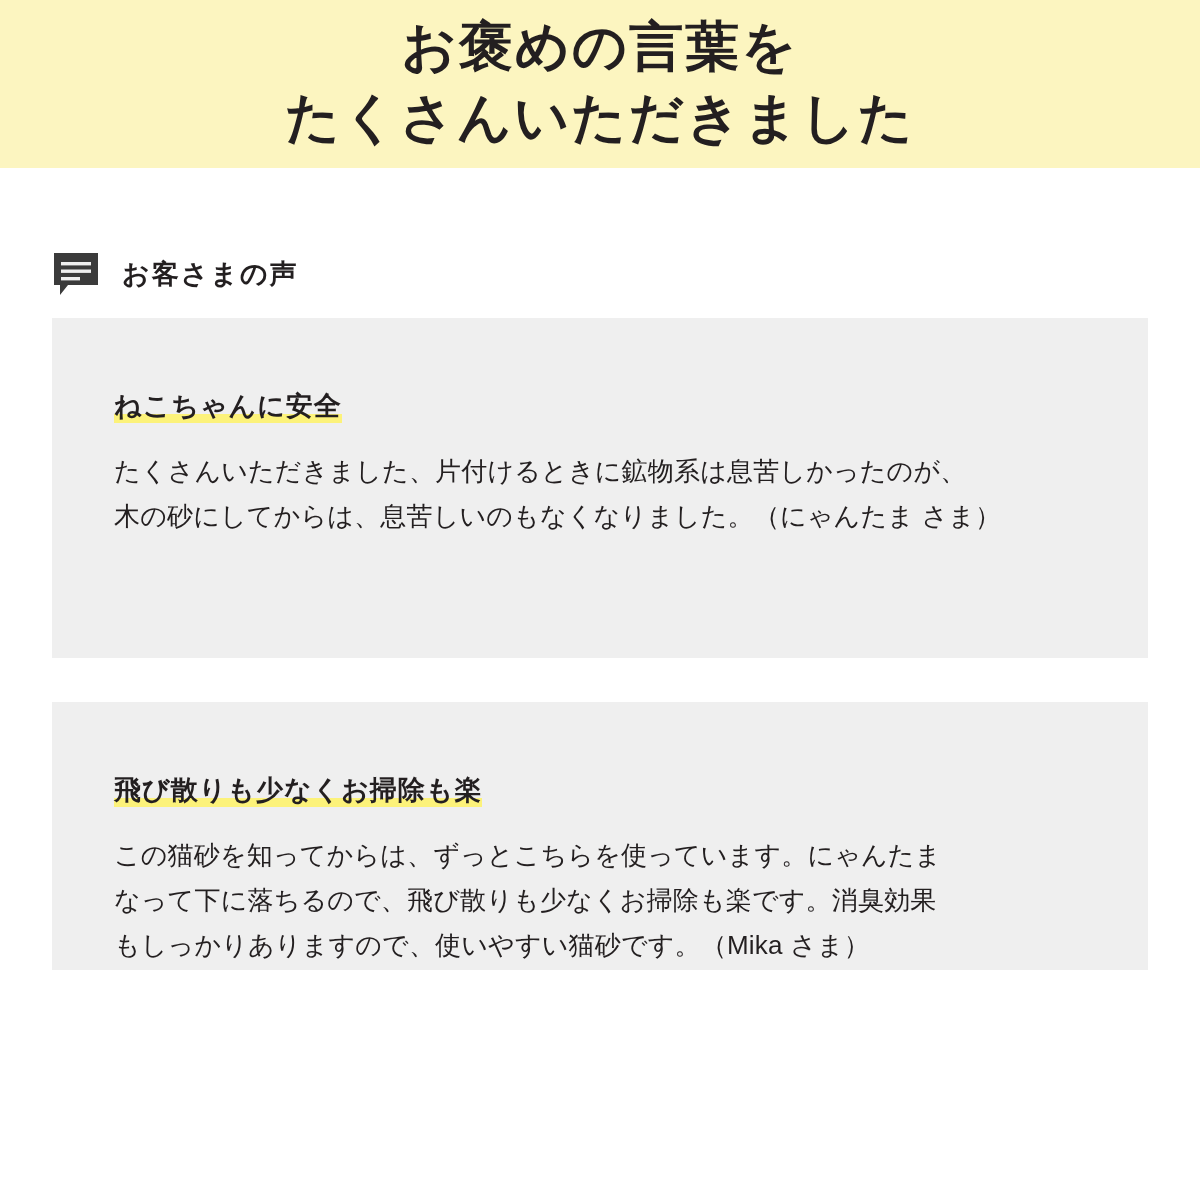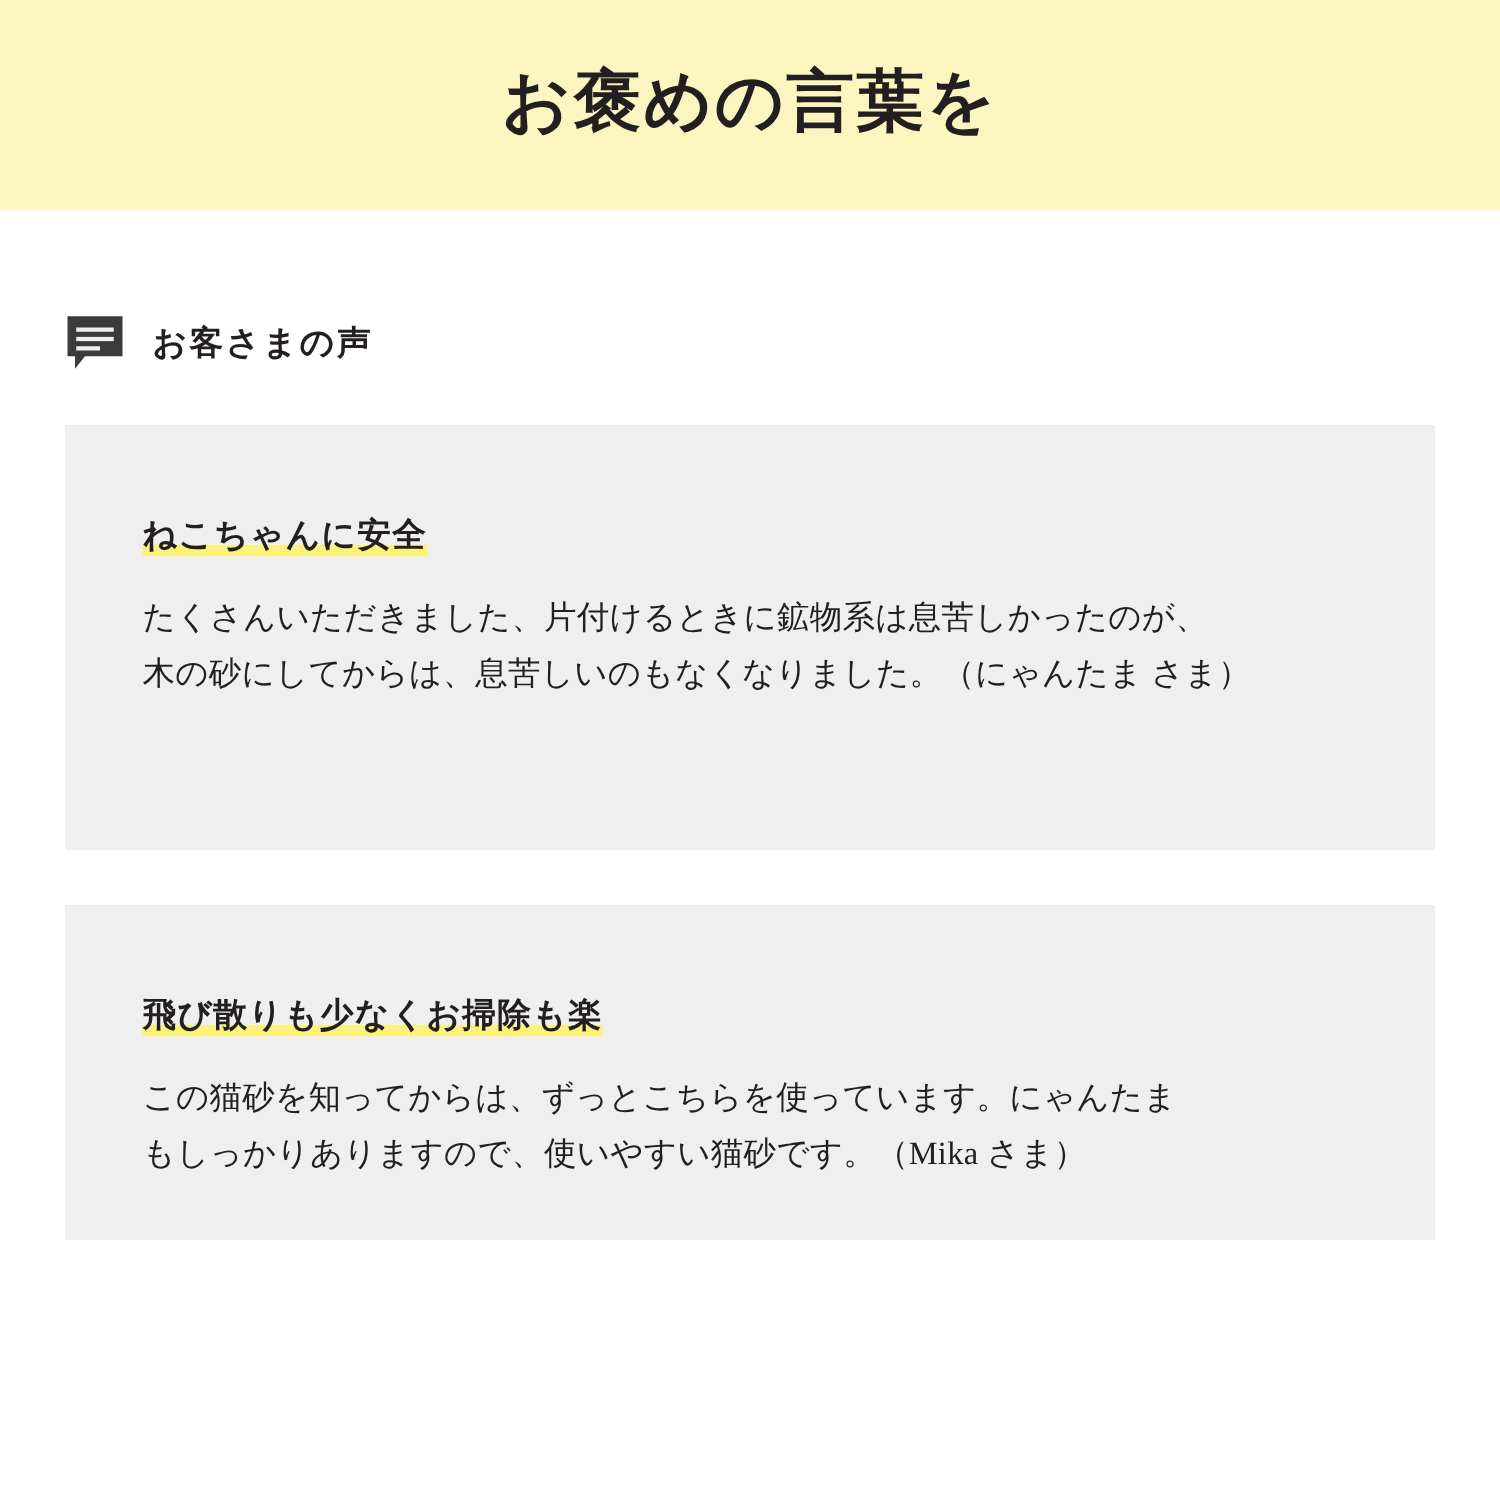--- a/index.html
+++ b/index.html
@@ -58,22 +58,21 @@
     font-size: 27px;
     font-weight: bold;
     letter-spacing: 2px;
     margin-left: 22px;
     color: #231f20;
     line-height: 1;
   }
 
   
   .cards {
-    margin-top: 42px;
-    font-family: Liberation Serif, serif;
+    margin-top: 20px;
   }
   .card {
     width: 1096px;
     margin: 0 auto 44px auto;
     background: #efefef;
     box-sizing: border-box;
     padding: 68px 62px 62px 62px;
   }
   .card.card-1 { height: 340px; }
   .card.card-2 { height: 268px; }
@@ -99,20 +98,21 @@
   }
   .card-body .line { display: block; white-space: nowrap; }
 </style>
 </head>
 <body>
 
 <div class="page">
 
   <div class="banner">
     <div class="banner-line">お褒めの言葉を</div>
+    <div class="banner-line">たくさんいただきました</div>
   </div>
 
   <div class="section-head">
     <span class="speech-icon-wrap">
       <svg class="speech-icon" viewBox="0 0 48 48" xmlns="http://www.w3.org/2000/svg" aria-hidden="true">
         <path d="M2 3 H46 V35 H16 L8 45 V35 H2 Z" fill="#3b3b3b"></path>
         <rect x="9" y="12" width="30" height="3.4" fill="#efefef"></rect>
         <rect x="9" y="19.5" width="30" height="3.4" fill="#efefef"></rect>
         <rect x="9" y="27" width="19" height="3.4" fill="#efefef"></rect>
       </svg>
@@ -131,18 +131,19 @@
         <span class="line">木の砂にしてからは、息苦しいのもなくなりました。（にゃんたま さま）</span>
       </div>
     </div>
 
     <div class="card card-2">
       <div>
         <span class="card-title">飛び散りも少なくお掃除も楽</span>
       </div>
       <div class="card-body">
         <span class="line">この猫砂を知ってからは、ずっとこちらを使っています。にゃんたま</span>
+        <span class="line">なって下に落ちるので、飛び散りも少なくお掃除も楽です。消臭効果</span>
         <span class="line">もしっかりありますので、使いやすい猫砂です。（Mika さま）</span>
       </div>
     </div>
 
   </div>
 </div>
 
 </body></html>

